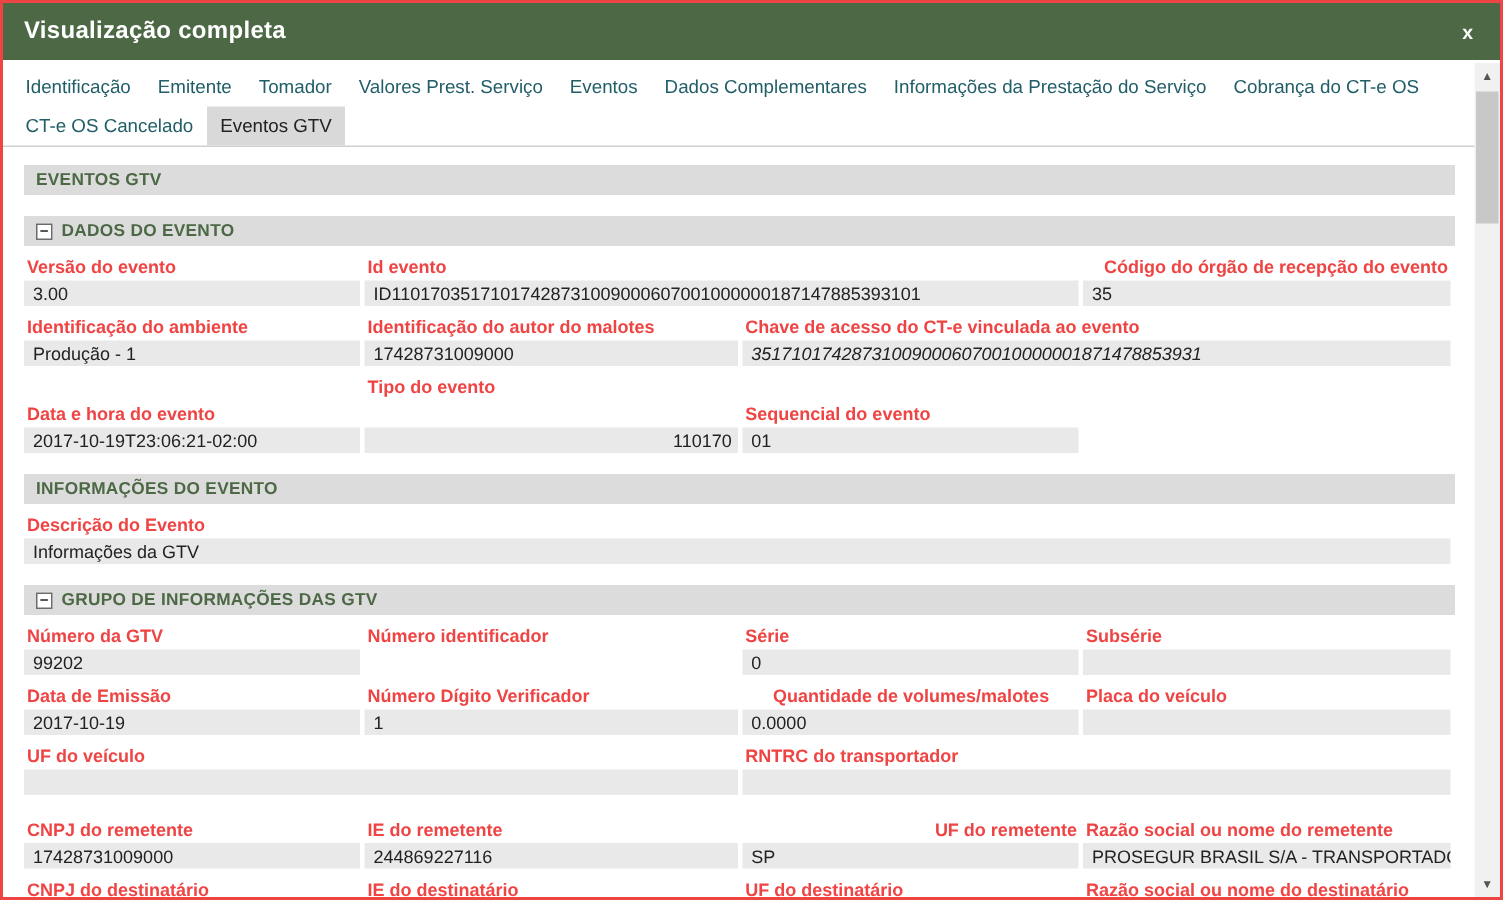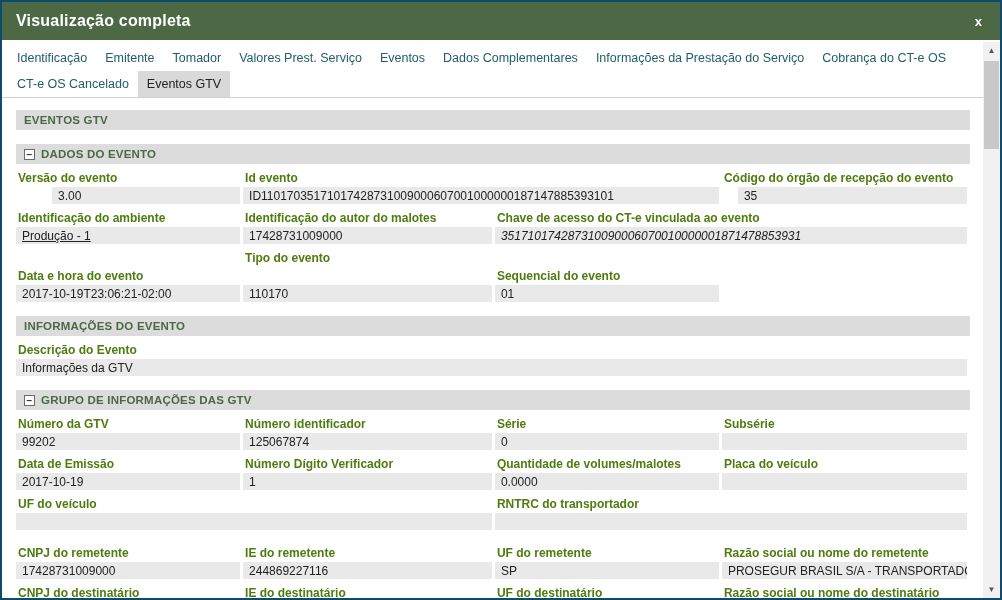--- a/index.html
+++ b/index.html
@@ -1,21 +1,21 @@
 <!DOCTYPE html>
 <html><head>
 <meta charset="utf-8">
 <style>
   * { box-sizing: border-box; }
   html, body { margin: 0; padding: 0; width: 1002px; height: 600px; overflow: hidden; }
   body { font-family: "Liberation Sans", "DejaVu Sans", sans-serif; background: #ffffff; }
 
   .modal {
     position: relative; width: 1002px; height: 600px;
-    border: 2px solid #0c4a6e; background: #ffffff; overflow: hidden;
+    border: 2px solid #ef4444; background: #ffffff; overflow: hidden;
   }
   .modal-header {
     height: 38px; background: #4c6845; color: #ffffff;
     display: flex; align-items: center; padding: 0 14px;
   }
   .modal-title { font-size: 16px; font-weight: bold; flex: 1; letter-spacing: .2px; }
   .modal-close { font-size: 13px; font-weight: bold; cursor: pointer; padding: 0 4px; }
 
   .tab-strip { padding: 5px 8px 0 6px; border-bottom: 1px solid #d0d0d0; background: #ffffff; width: 984px; }
   .tab-row { display: flex; flex-wrap: nowrap; }
@@ -36,21 +36,21 @@
   .collapse-icon {
     width: 11px; height: 11px; border: 1px solid #6b6b6b; background: #ffffff;
     color: #333333; font-size: 10px; line-height: 9px; text-align: center;
     display: inline-block; flex: 0 0 auto;
   }
 
   .field-grid { display: grid; grid-template-columns: 23.8% 26.4% 23.8% 26%; }
   .field-grid.labels { margin-top: 5px; }
   .field-grid.labels.row-gap { margin-top: 14px; }
   .field-label {
-    font-weight: bold; font-size: 12px; color: #4d7c0f;
+    font-weight: bold; font-size: 12px; color: #ef4444;
     padding: 2px 4px 2px 2px; white-space: nowrap; overflow: hidden; min-height: 17px;
   }
   .field-value {
     font-size: 12px; color: #222222; background: #e9e9e9;
     padding: 2px 4px 1px 6px; min-height: 17px; white-space: nowrap; overflow: hidden;
     margin-right: 3px;
   }
 
   .scrollbar {
     position: absolute; top: 40px; right: 0; bottom: 0; width: 17px;
@@ -95,45 +95,45 @@
       <div class="section-header first">
         <span>EVENTOS GTV</span>
       </div>
       <div class="section-header">
         <span class="collapse-icon">−</span>
         <span>DADOS DO EVENTO</span>
       </div>
       <div class="field-grid labels">
         <div class="field-label" style="grid-column: 1 / span 1;">Versão do evento</div>
         <div class="field-label" style="grid-column: 2 / span 2;">Id evento</div>
-        <div class="field-label" style="grid-column: 4 / span 1;">Código do órgão de recepção do evento</div>
-      </div>
-      <div class="field-grid values">
-        <div class="field-value" style="grid-column: 1 / span 1; margin-left: 36px;">3.00</div>
+        <div class="field-label" style="grid-column: 4 / span 1; margin-left: 12px;">Código do órgão de recepção do evento</div>
+      </div>
+      <div class="field-grid values">
+        <div class="field-value" style="grid-column: 1 / span 1;">3.00</div>
         <div class="field-value" style="grid-column: 2 / span 2;">ID11017035171017428731009000607001000000187147885393101</div>
-        <div class="field-value" style="grid-column: 4 / span 1; margin-left: 16px;">35</div>
+        <div class="field-value" style="grid-column: 4 / span 1;">35</div>
       </div>
       <div class="field-grid labels">
         <div class="field-label" style="grid-column: 1 / span 1;">Identificação do ambiente</div>
         <div class="field-label" style="grid-column: 2 / span 1;">Identificação do autor do malotes</div>
         <div class="field-label" style="grid-column: 3 / span 2;">Chave de acesso do CT-e vinculada ao evento</div>
       </div>
       <div class="field-grid values">
-        <div class="field-value" style="grid-column: 1 / span 1; text-decoration: underline;">Produção - 1</div>
+        <div class="field-value" style="grid-column: 1 / span 1;">Produção - 1</div>
         <div class="field-value" style="grid-column: 2 / span 1;">17428731009000</div>
         <div class="field-value" style="grid-column: 3 / span 2; font-style: italic;">351710174287310090006070010000001871478853931</div>
       </div>
       <div class="field-grid labels">
         <div class="field-label" style="grid-column: 2 / span 1;">Tipo do evento</div>
         <div class="field-label" style="grid-column: 1 / span 1;">Data e hora do evento</div>
         <div class="field-label" style="grid-column: 3 / span 1;">Sequencial do evento</div>
       </div>
       <div class="field-grid values">
         <div class="field-value" style="grid-column: 1 / span 1;">2017-10-19T23:06:21-02:00</div>
-        <div class="field-value" style="grid-column: 2 / span 1;">110170</div>
+        <div class="field-value" style="grid-column: 2 / span 1; text-align: right;">110170</div>
         <div class="field-value" style="grid-column: 3 / span 1;">01</div>
       </div>
       <div class="section-header">
         <span>INFORMAÇÕES DO EVENTO</span>
       </div>
       <div class="field-grid labels">
         <div class="field-label" style="grid-column: 1 / span 4;">Descrição do Evento</div>
       </div>
       <div class="field-grid values">
         <div class="field-value" style="grid-column: 1 / span 4;">Informações da GTV</div>
@@ -143,48 +143,47 @@
         <span>GRUPO DE INFORMAÇÕES DAS GTV</span>
       </div>
       <div class="field-grid labels">
         <div class="field-label" style="grid-column: 1 / span 1;">Número da GTV</div>
         <div class="field-label" style="grid-column: 2 / span 1;">Número identificador</div>
         <div class="field-label" style="grid-column: 3 / span 1;">Série</div>
         <div class="field-label" style="grid-column: 4 / span 1;">Subsérie</div>
       </div>
       <div class="field-grid values">
         <div class="field-value" style="grid-column: 1 / span 1;">99202</div>
-        <div class="field-value" style="grid-column: 2 / span 1;">125067874</div>
         <div class="field-value" style="grid-column: 3 / span 1;">0</div>
         <div class="field-value" style="grid-column: 4 / span 1;"></div>
       </div>
       <div class="field-grid labels">
         <div class="field-label" style="grid-column: 1 / span 1;">Data de Emissão</div>
         <div class="field-label" style="grid-column: 2 / span 1;">Número Dígito Verificador</div>
-        <div class="field-label" style="grid-column: 3 / span 1;">Quantidade de volumes/malotes</div>
+        <div class="field-label" style="grid-column: 3 / span 1; text-align: center;">Quantidade de volumes/malotes</div>
         <div class="field-label" style="grid-column: 4 / span 1;">Placa do veículo</div>
       </div>
       <div class="field-grid values">
         <div class="field-value" style="grid-column: 1 / span 1;">2017-10-19</div>
         <div class="field-value" style="grid-column: 2 / span 1;">1</div>
         <div class="field-value" style="grid-column: 3 / span 1;">0.0000</div>
         <div class="field-value" style="grid-column: 4 / span 1;"></div>
       </div>
       <div class="field-grid labels">
         <div class="field-label" style="grid-column: 1 / span 2;">UF do veículo</div>
         <div class="field-label" style="grid-column: 3 / span 2;">RNTRC do transportador</div>
       </div>
       <div class="field-grid values">
         <div class="field-value" style="grid-column: 1 / span 2;"></div>
         <div class="field-value" style="grid-column: 3 / span 2;"></div>
       </div>
       <div class="field-grid labels row-gap">
         <div class="field-label" style="grid-column: 1 / span 1;">CNPJ do remetente</div>
         <div class="field-label" style="grid-column: 2 / span 1;">IE do remetente</div>
-        <div class="field-label" style="grid-column: 3 / span 1;">UF do remetente</div>
+        <div class="field-label" style="grid-column: 3 / span 1; text-align: right;">UF do remetente</div>
         <div class="field-label" style="grid-column: 4 / span 1;">Razão social ou nome do remetente</div>
       </div>
       <div class="field-grid values">
         <div class="field-value" style="grid-column: 1 / span 1;">17428731009000</div>
         <div class="field-value" style="grid-column: 2 / span 1;">244869227116</div>
         <div class="field-value" style="grid-column: 3 / span 1;">SP</div>
         <div class="field-value" style="grid-column: 4 / span 1;">PROSEGUR BRASIL S/A - TRANSPORTADORA D</div>
       </div>
       <div class="field-grid labels">
         <div class="field-label" style="grid-column: 1 / span 1;">CNPJ do destinatário</div>

